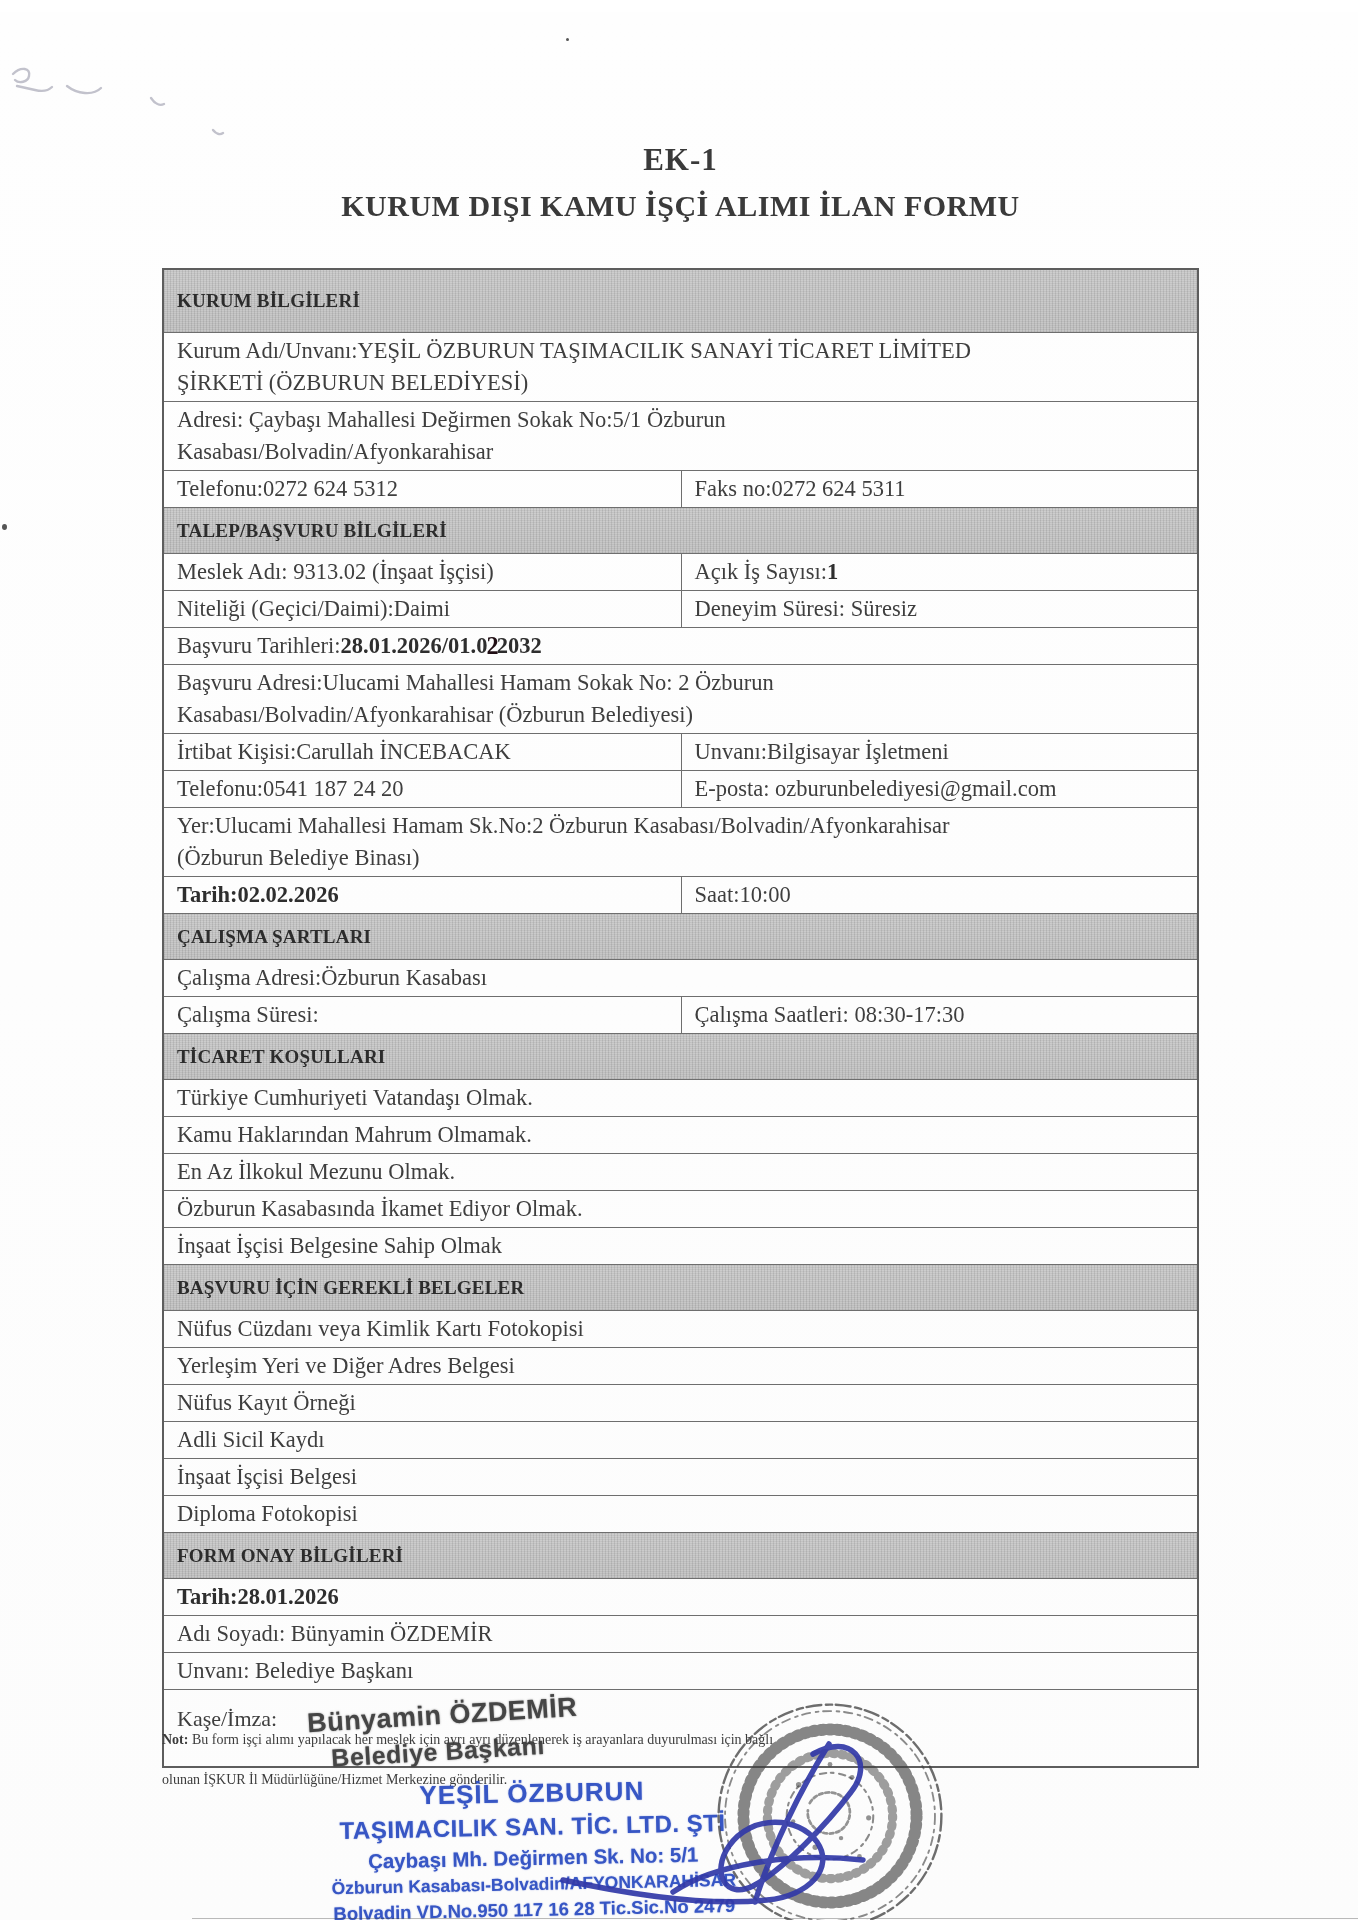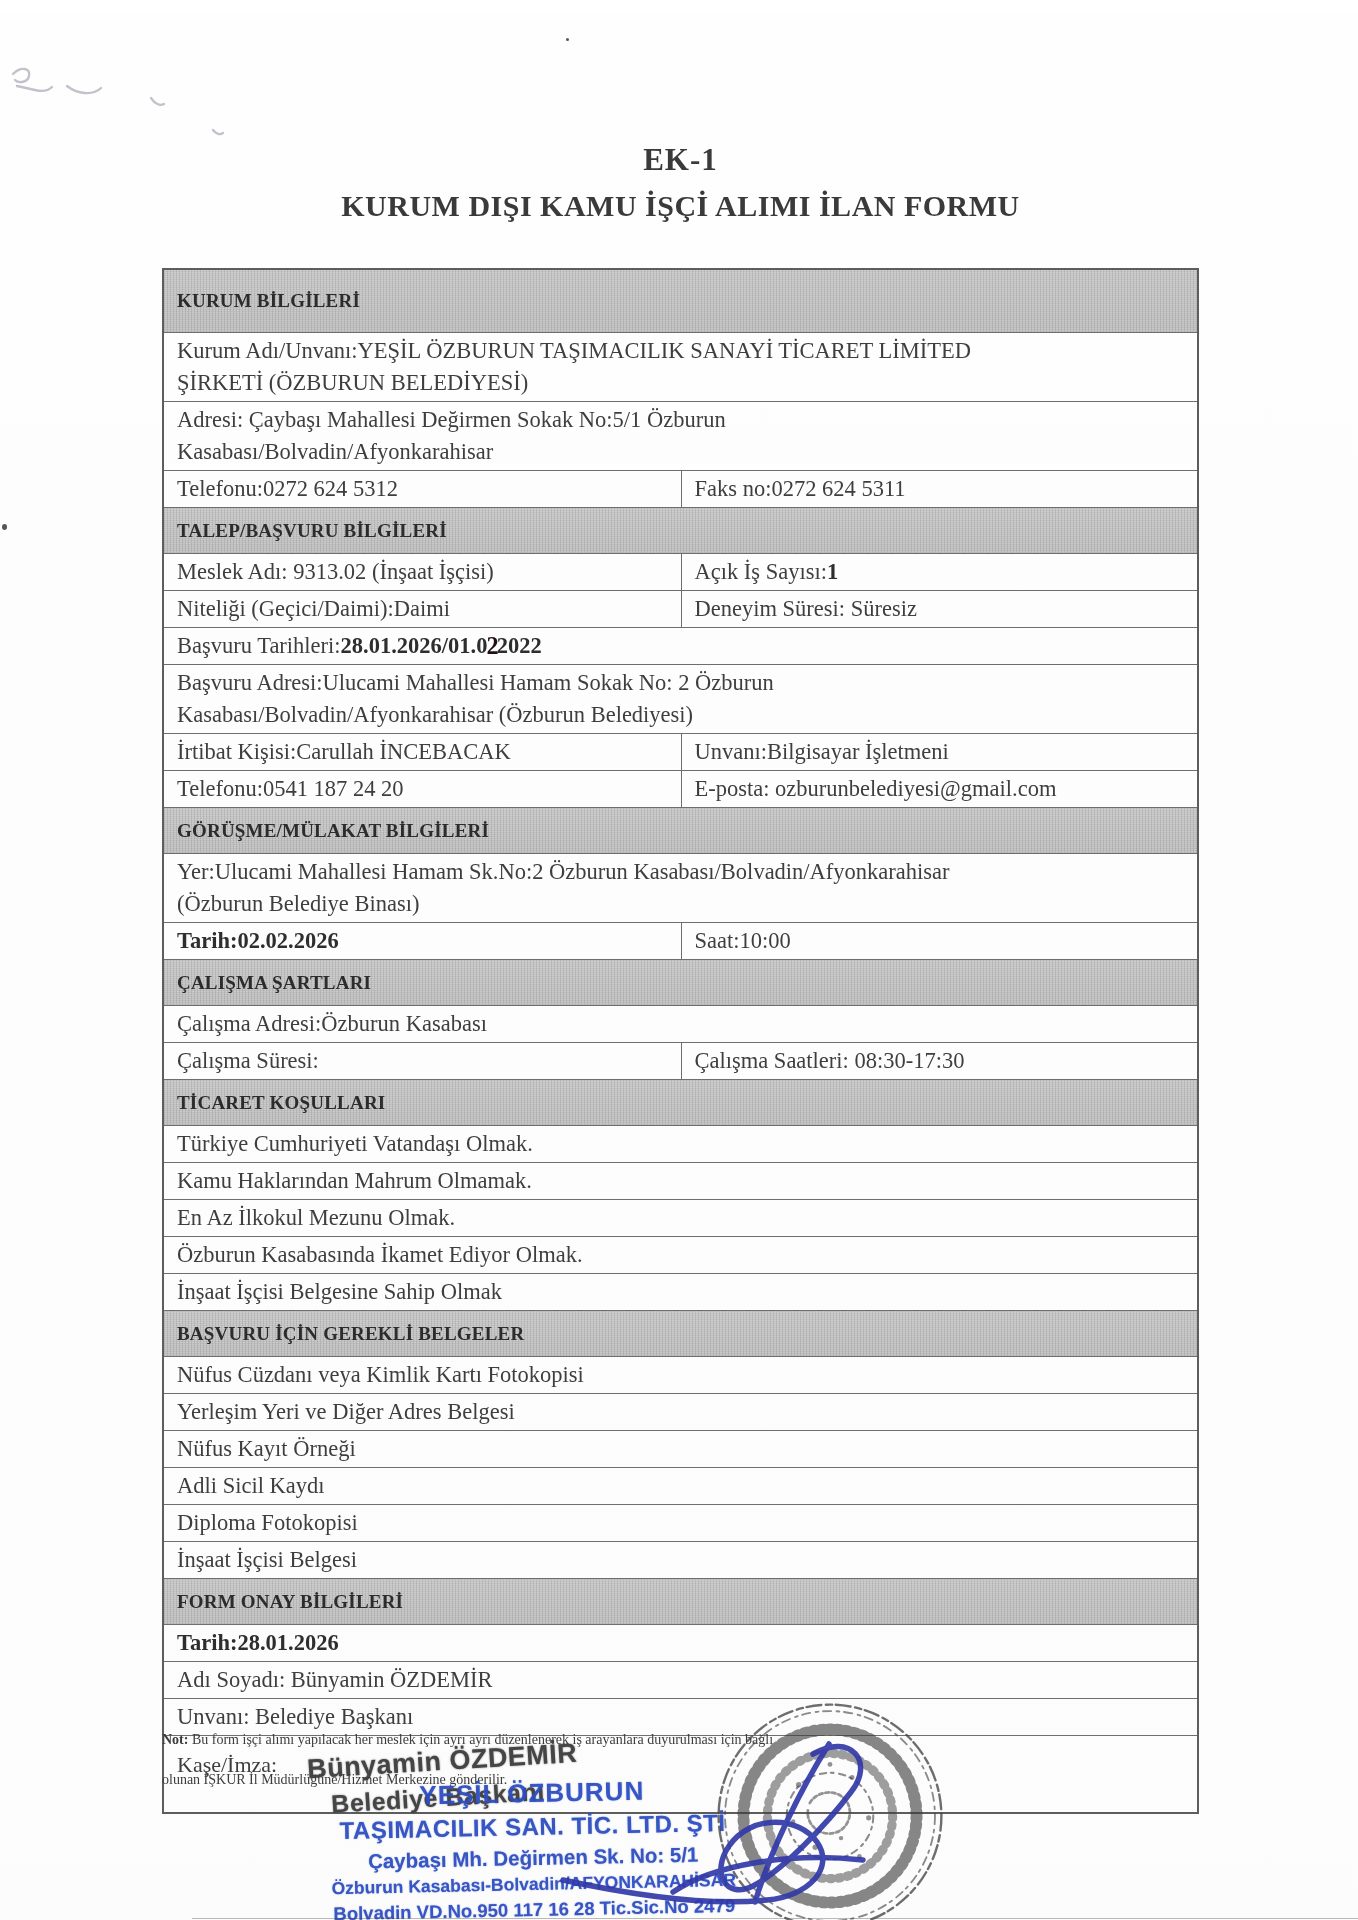--- a/index.html
+++ b/index.html
@@ -132,43 +132,40 @@
           <span class="b">1</span>
         </div>
       </div>
       <div class="trow">
         <div class="cell c1"><span>Niteliği (Geçici/Daimi):Daimi</span></div>
         <div class="cell c2">
           <span>Deneyim Süresi: Süresiz</span>
         </div>
       </div>
       <div class="trow">
-        <div class="cell full"><span>Başvuru Tarihleri:</span><span class="b">28.01.2026/01.0</span><span class="b ink">2</span><span class="b">2022</span></div>
+        <div class="cell full"><span>Başvuru Tarihleri:</span><span class="b">28.01.2026/01.0</span><span class="b ink">2</span><span class="b">2032</span></div>
       </div>
       <div class="trow tall">
         <div class="cell full">
           <span class="line">Başvuru Adresi:Ulucami Mahallesi Hamam Sokak  No: 2  Özburun</span>
           <span class="line">Kasabası/Bolvadin/Afyonkarahisar (Özburun Belediyesi)</span>
         </div>
       </div>
       <div class="trow">
         <div class="cell c1"><span>İrtibat Kişisi:Carullah İNCEBACAK</span></div>
         <div class="cell c2">
           <span>Unvanı:Bilgisayar İşletmeni</span>
         </div>
       </div>
       <div class="trow">
         <div class="cell c1"><span>Telefonu:0541 187 24 20</span></div>
         <div class="cell c2">
           <span>E-posta: ozburunbelediyesi@gmail.com</span>
         </div>
       </div>
-      <div class="trow section">
-        <span class="section-label">GÖRÜŞME/MÜLAKAT BİLGİLERİ</span>
-      </div>
       <div class="trow tall">
         <div class="cell full">
           <span class="line">Yer:Ulucami Mahallesi Hamam Sk.No:2 Özburun Kasabası/Bolvadin/Afyonkarahisar</span>
           <span class="line">(Özburun Belediye Binası)</span>
         </div>
       </div>
       <div class="trow">
         <div class="cell c1"><span class="b">Tarih:</span><span class="b">02.02.2026</span></div>
         <div class="cell c2">
           <span>Saat:10:00</span>
@@ -213,24 +210,24 @@
       <div class="trow">
         <div class="cell full"><span>Yerleşim Yeri ve Diğer Adres Belgesi</span></div>
       </div>
       <div class="trow">
         <div class="cell full"><span>Nüfus Kayıt Örneği</span></div>
       </div>
       <div class="trow">
         <div class="cell full"><span>Adli Sicil Kaydı</span></div>
       </div>
       <div class="trow">
+        <div class="cell full"><span>İnşaat İşçisi Belgesi</span></div>
+      </div>
+      <div class="trow">
         <div class="cell full"><span>Diploma Fotokopisi</span></div>
-      </div>
-      <div class="trow">
-        <div class="cell full"><span>İnşaat İşçisi Belgesi</span></div>
       </div>
       <div class="trow section">
         <span class="section-label">FORM ONAY BİLGİLERİ</span>
       </div>
       <div class="trow">
         <div class="cell full"><span class="b">Tarih:28.01.2026</span></div>
       </div>
       <div class="trow">
         <div class="cell full"><span>Adı Soyadı: Bünyamin ÖZDEMİR</span></div>
       </div>

